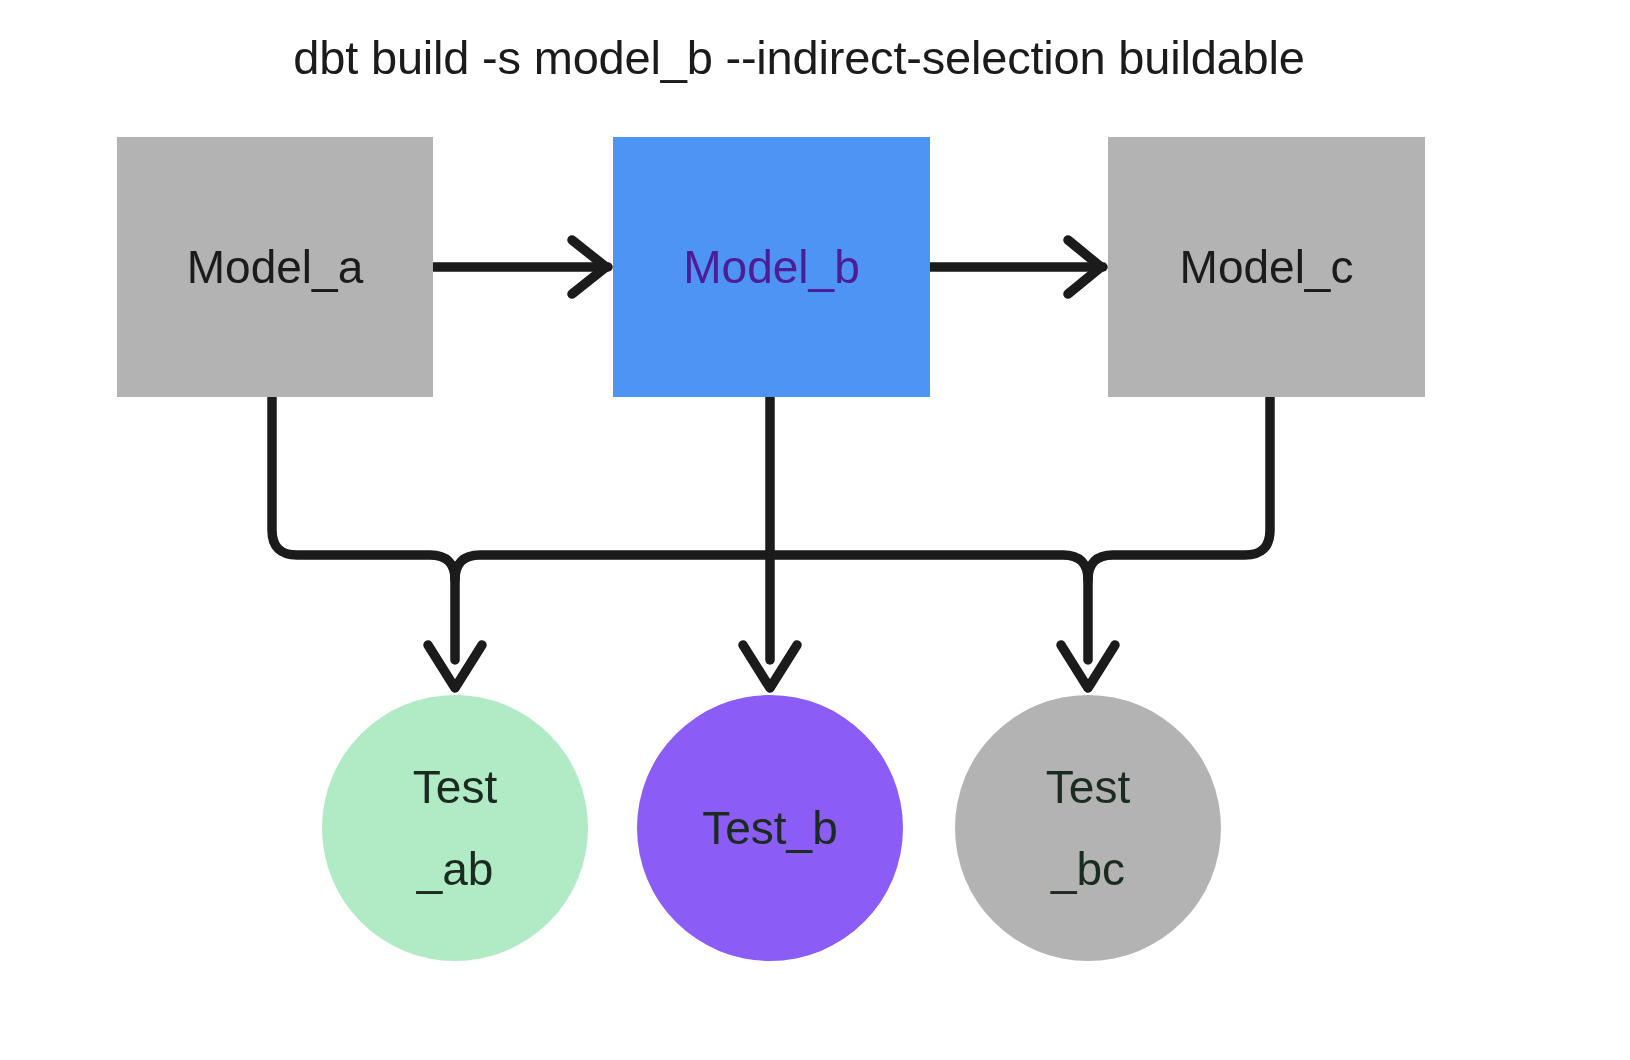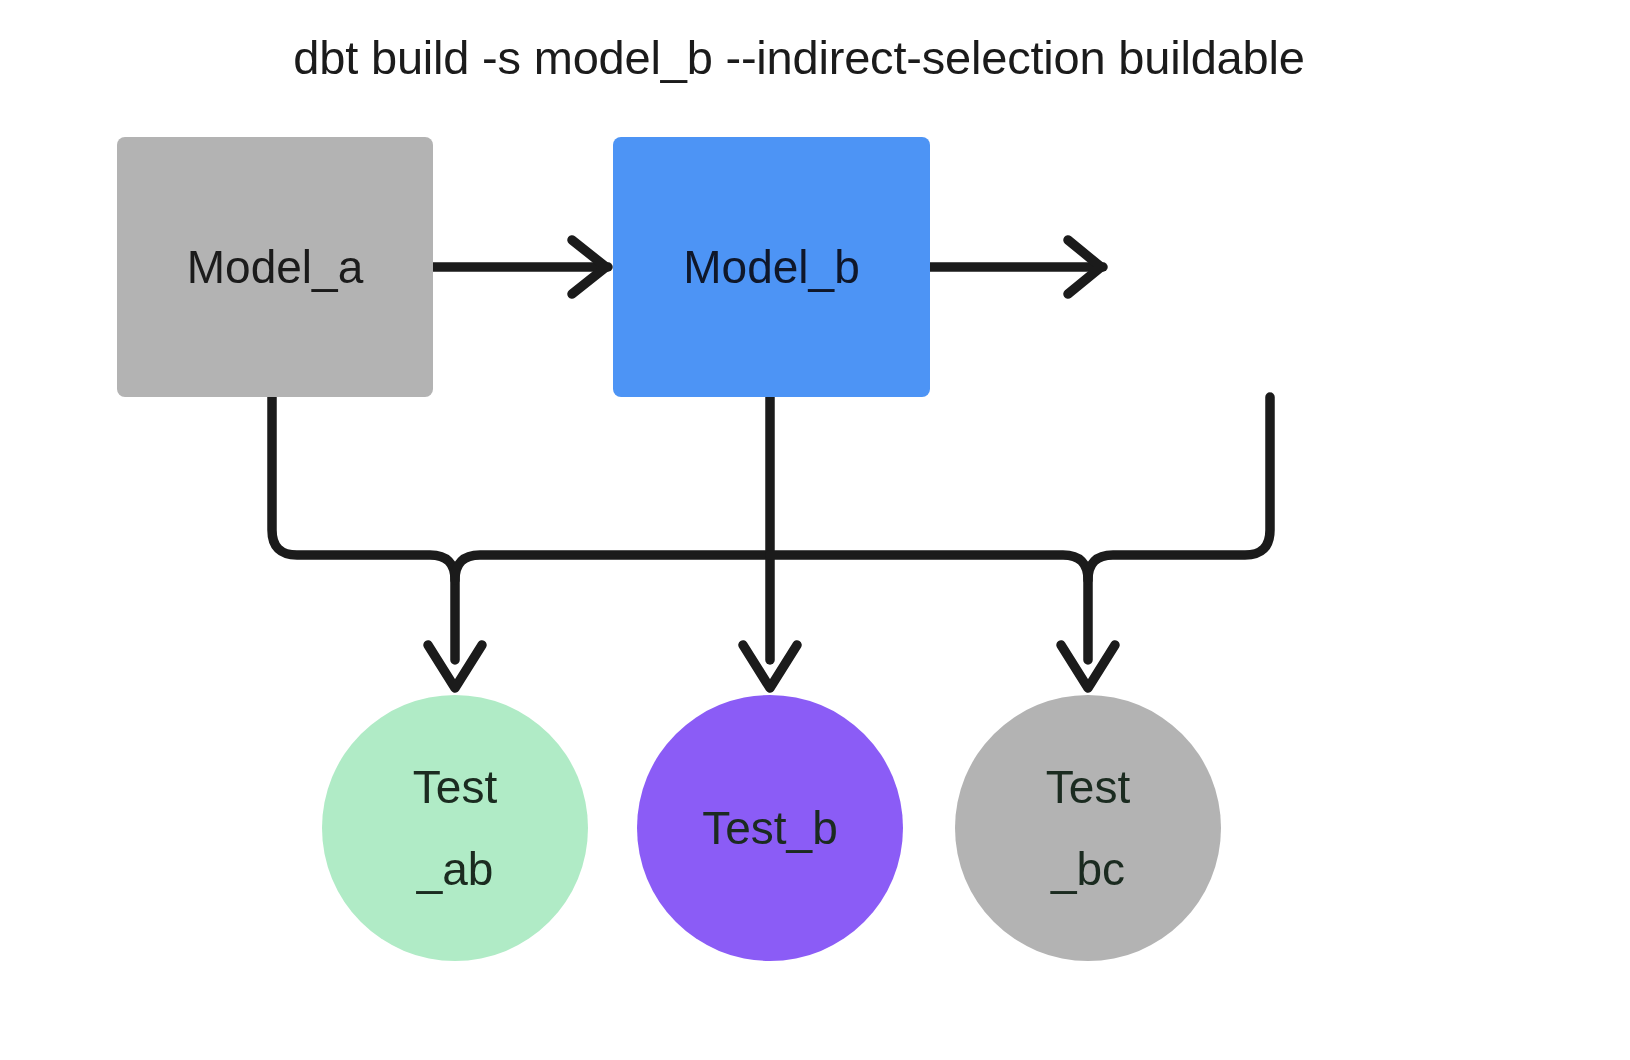--- a/index.html
+++ b/index.html
@@ -41,38 +41,38 @@
     color: #1b1b1b;
     letter-spacing: -0.2px;
     white-space: pre;
   }
 
   
   .node-box {
     position: absolute;
     top: 137px;
     height: 260px;
-    border-radius: 8px;
+    border-radius: 0;
     display: flex;
     align-items: center;
     justify-content: center;
     box-sizing: border-box;
   }
   .node-box .node-label {
     font-size: 46px;
     line-height: 54px;
     text-align: center;
     white-space: pre;
   }
   #node-model-a { left: 117px;  width: 316px; background: #b3b3b3; }
   #node-model-b { left: 613px;  width: 317px; background: #4d94f5; }
   #node-model-c { left: 1108px; width: 317px; background: #b3b3b3; }
   #node-model-a .node-label,
   #node-model-c .node-label { color: #1b1b1b; }
-  #node-model-b .node-label { color: #0f172a; }
+  #node-model-b .node-label { color: #4c1d95; }
 
   
   .node-circle {
     position: absolute;
     width: 266px;
     height: 266px;
     border-radius: 50%;
     display: flex;
     flex-direction: column;
     align-items: center;
@@ -144,20 +144,23 @@
   </svg>
 
   <div class="node-box" id="node-model-a">
     <span class="node-label">Model_a</span>
   </div>
 
   <div class="node-box" id="node-model-b">
     <span class="node-label">Model_b</span>
   </div>
 
+  <div class="node-box" id="node-model-c">
+    <span class="node-label">Model_c</span>
+  </div>
 
   <div class="node-circle" id="node-test-ab">
     <span class="node-label">Test</span>
     <span class="node-label">_ab</span>
   </div>
 
   <div class="node-circle" id="node-test-b">
     <span class="node-label">Test_b</span>
   </div>
 

